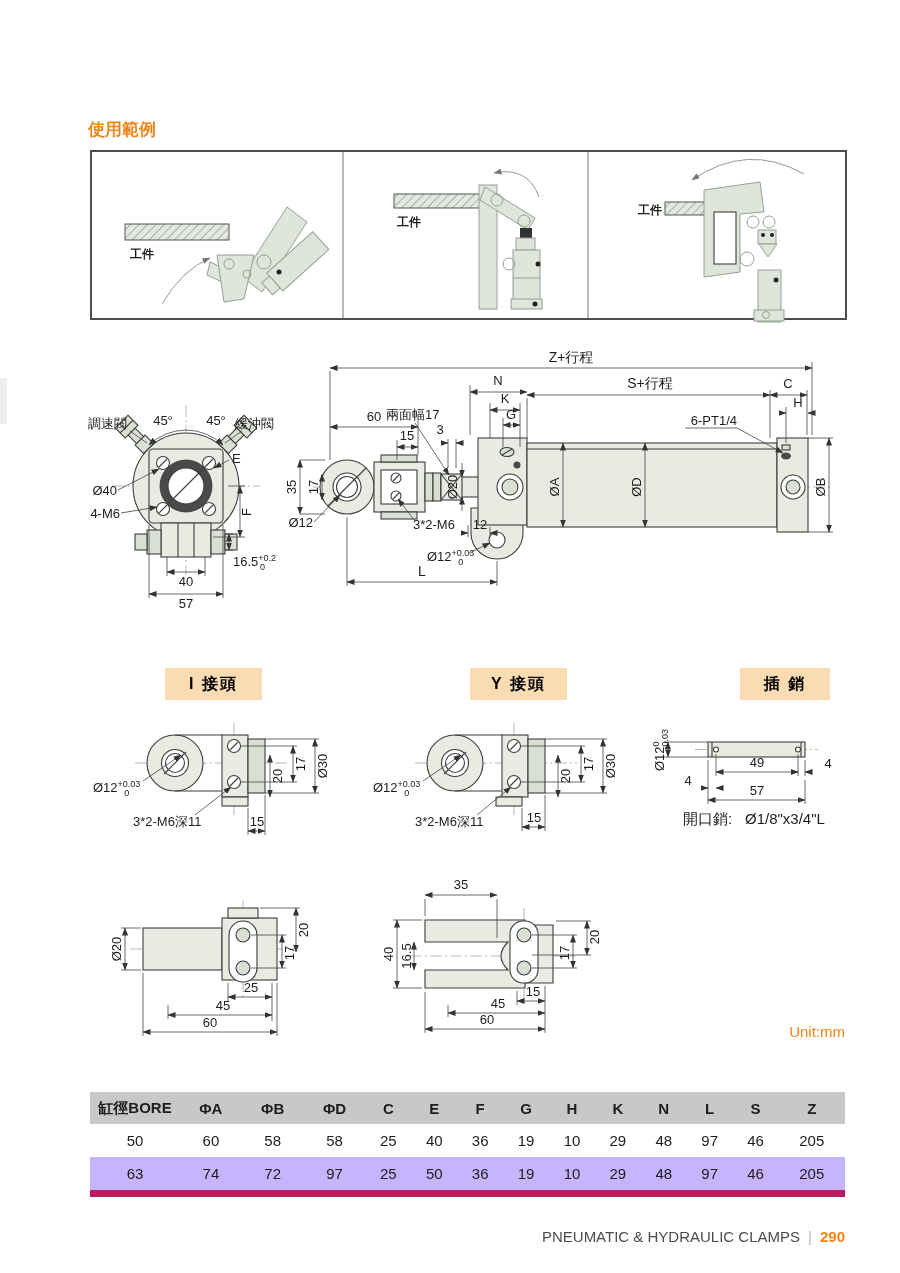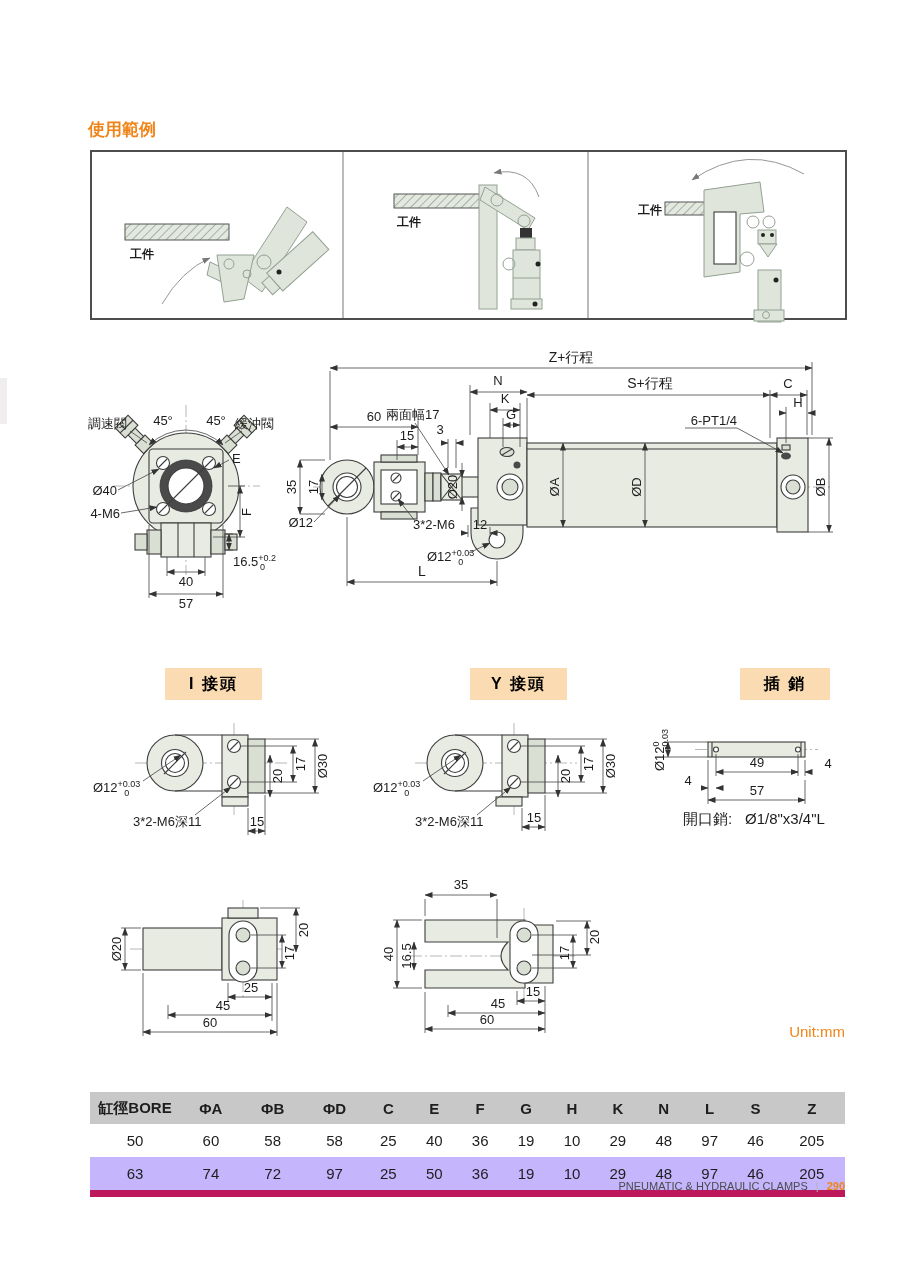--- a/index.html
+++ b/index.html
@@ -10,21 +10,21 @@
   .examples{position:absolute;left:90px;top:150px;width:753px;height:166px;border:2px solid #4d4d4d;background:#fff}
   .sec{position:absolute;height:32px;background:#fbdcb2;color:#000000;font-weight:bold;font-size:16px;
        display:flex;align-items:center;justify-content:center;letter-spacing:2px}
   .unit{position:absolute;right:55px;top:1023px;color:#f08418;font-size:15px}
   table.spec{position:absolute;left:90px;top:1092px;width:755px;border-collapse:collapse;
              font-size:15px;color:#1d1d1d;border-bottom:7px solid #be185d}
   .spec th{background:#c8c8c8;height:30px;font-weight:bold;font-size:15px}
   .spec th:first-child{width:88px}
   .spec td{height:31px;text-align:center}
   .spec tr.alt{background:#c4b5fd}
-  .footer{position:absolute;right:55px;top:1180px;font-size:11px;color:#4b4b4b}
+  .footer{position:absolute;right:55px;top:1228px;font-size:15px;color:#4b4b4b}
   .footer .sep{color:#b5b5b5;margin:0 8px}
   .footer .pg{color:#f08418;font-weight:bold}
   svg{position:absolute;overflow:visible}
   svg text{fill:#1c1c1c}
   .dim{font-size:13px}
   .dimB{font-size:14px}
   .cjk{font-size:13px}
   .cjkB{font-size:12px;font-weight:bold}
   .tol{font-size:9px}
   .note{font-size:15px}

